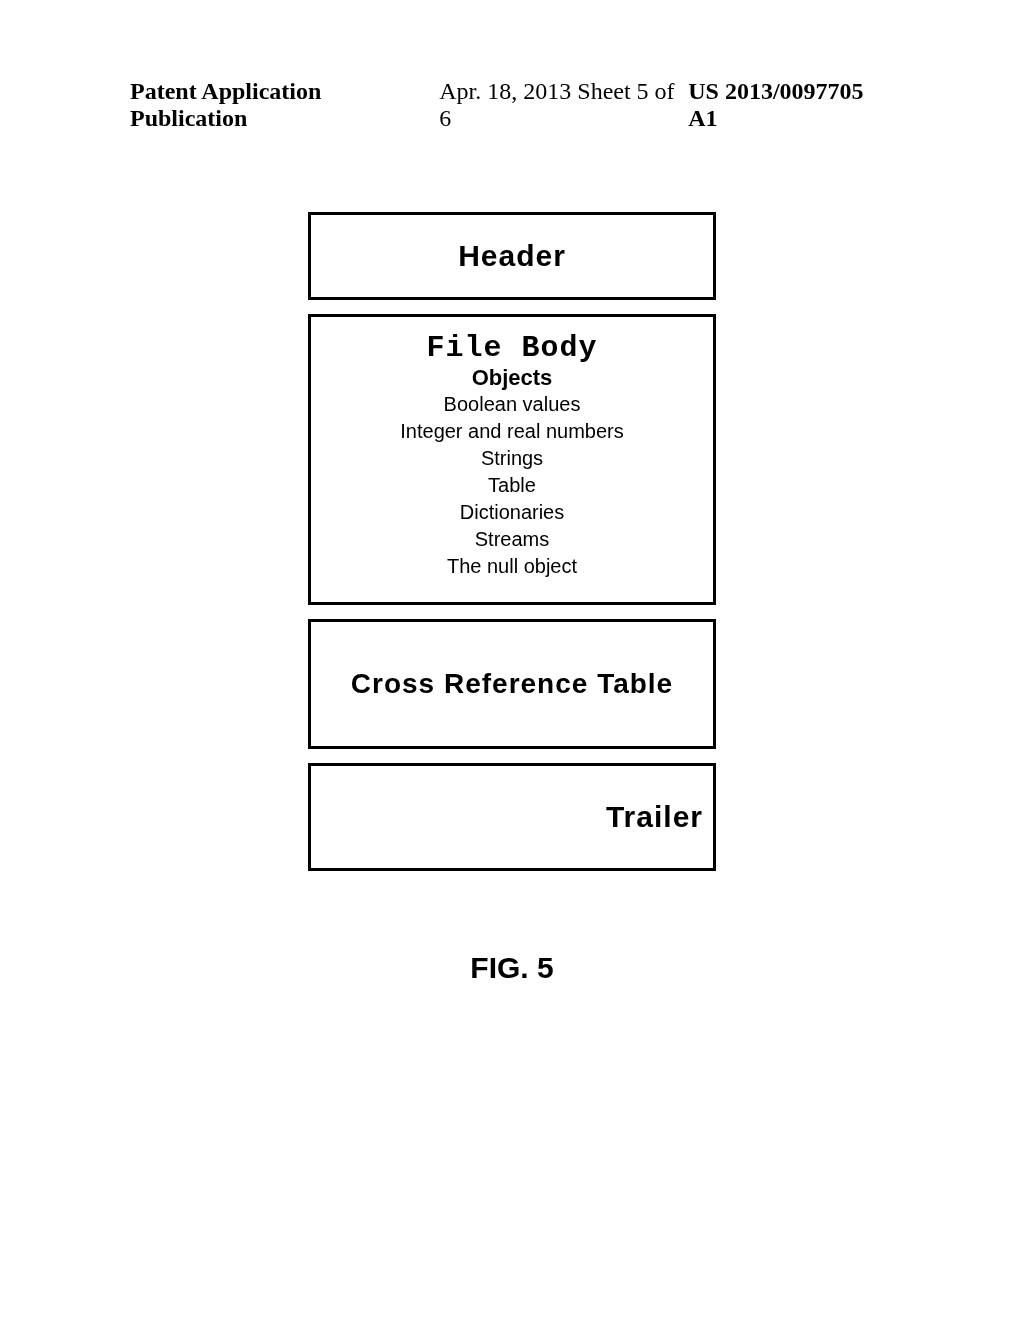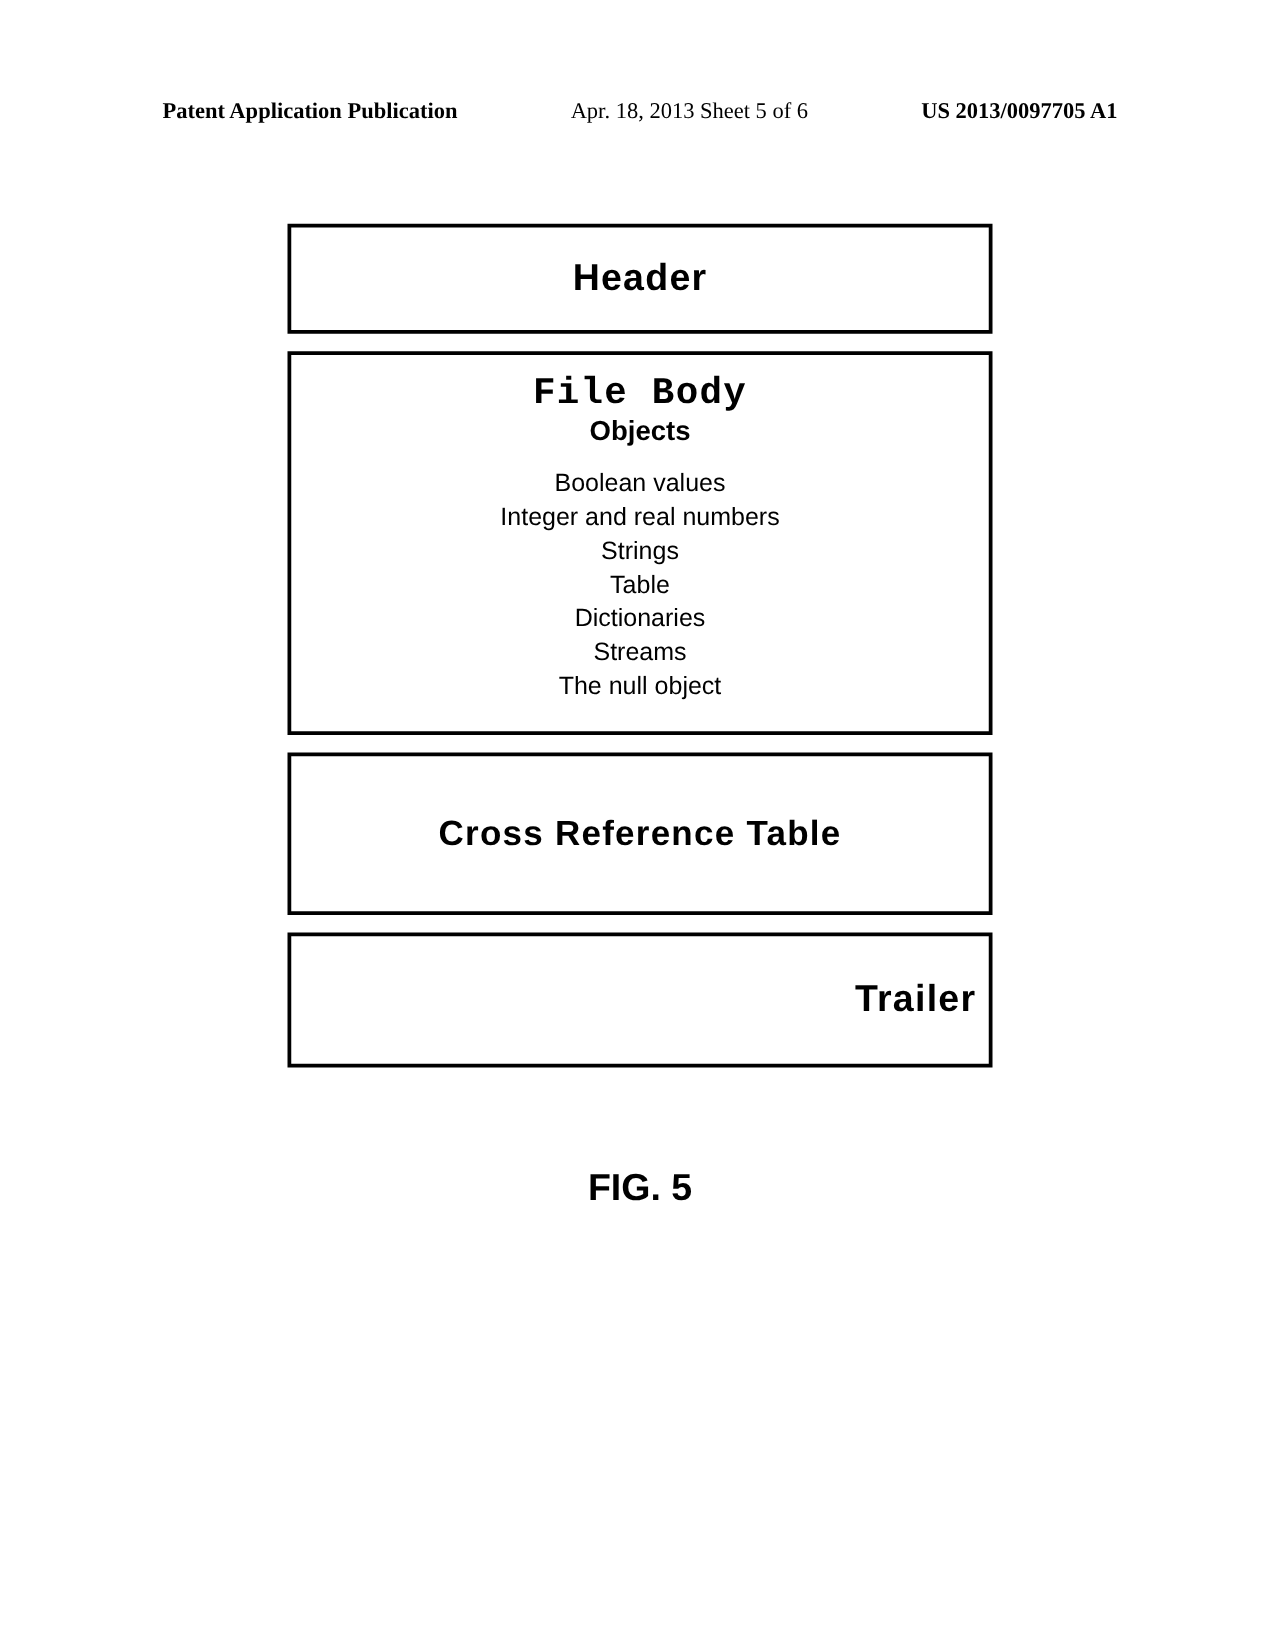--- a/index.html
+++ b/index.html
@@ -8,29 +8,29 @@
     height: 1320px;
     background: #fff;
     font-family: Arial, Helvetica, sans-serif;
     color: #000;
     position: relative;
   }
   .page-header {
     display: flex;
     justify-content: space-between;
     padding: 78px 130px 0 130px;
-    font-size: 18px;
+    font-size: 24px;
     font-family: "Times New Roman", Times, serif;
   }
   .page-header .left { font-weight: bold; }
   .page-header .center { }
   .page-header .right { font-weight: bold; }
   .diagram {
     margin: 80px auto 0 auto;
-    width: 564px;
+    width: 408px;
   }
   .box {
     border: 3px solid #000;
     text-align: center;
     margin-bottom: 14px;
     padding: 24px 10px;
   }
   .box-title {
     font-size: 30px;
     font-weight: bold;
@@ -38,21 +38,21 @@
   }
   .file-body {
     padding: 14px 10px 22px 10px;
   }
   .file-body .box-title {
     font-family: Liberation Mono, monospace;
   }
   .objects-title {
     font-size: 22px;
     font-weight: bold;
-    margin-bottom: 16px;
+    margin-bottom: 0;
   }
   .objects-list {
     font-size: 20px;
     line-height: 1.35;
   }
   .objects-list div { }
   .xref {
     padding: 46px 10px;
   }
   .xref .box-title {

